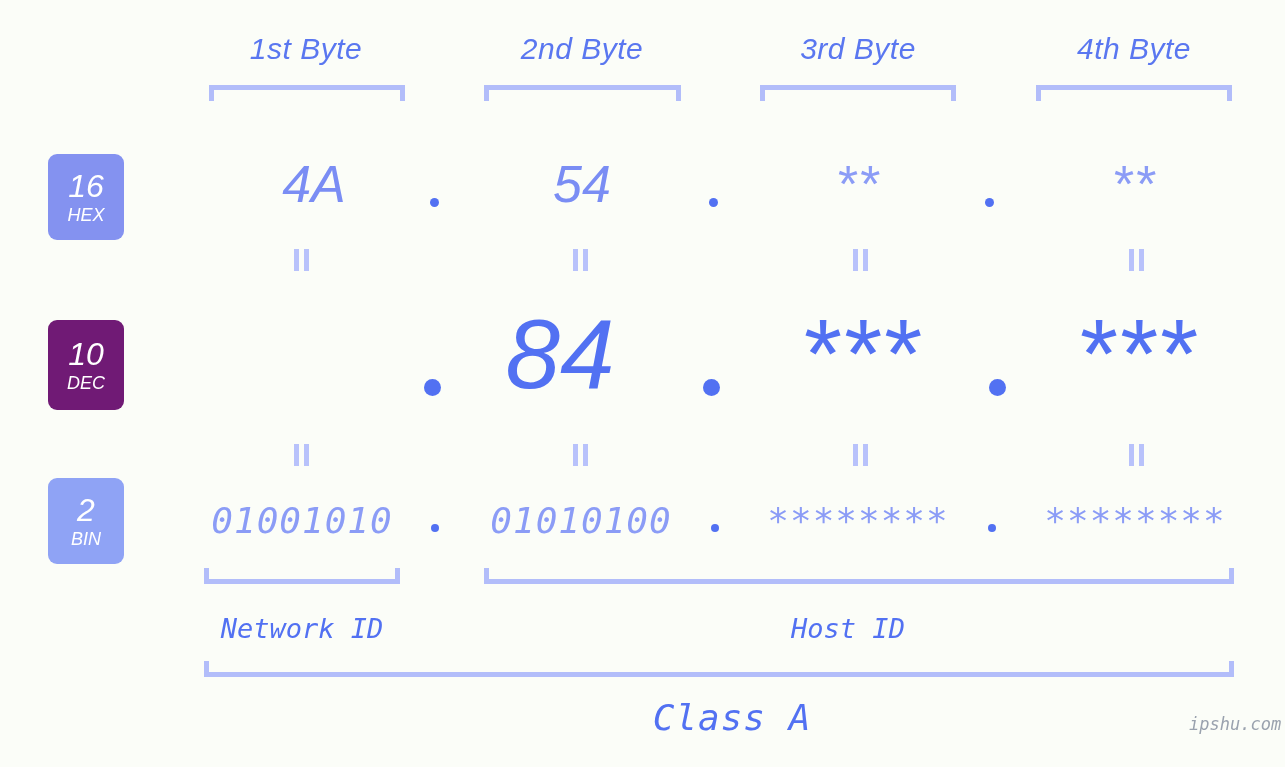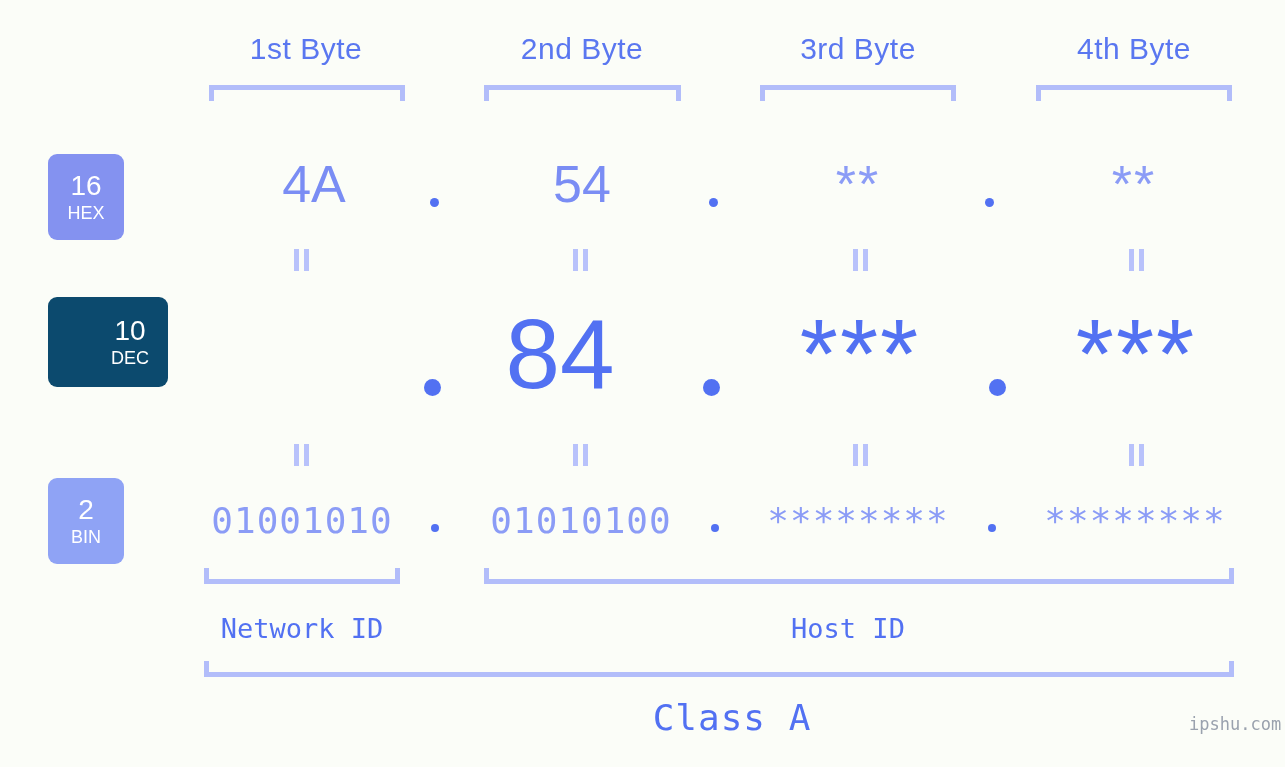--- a/index.html
+++ b/index.html
@@ -11,20 +11,21 @@
     height: 767px;
     background: #fbfdf8;
     font-family: "Liberation Sans", sans-serif;
     overflow: hidden;
   }
   #stage {
     position: relative;
     width: 1285px;
     height: 612px;
     background: #fbfdf8;
+    font-style: italic;
   }
 
   
   .byte-title {
     position: absolute;
     top: 32px;
     width: 240px;
     text-align: center;
     font-size: 30px;
     color: #5a77f0;
@@ -59,21 +60,21 @@
     color: #ffffff;
     text-align: center;
     display: flex;
     flex-direction: column;
     align-items: center;
     justify-content: center;
     line-height: 1;
     user-select: none;
   }
   .badge .num {
-    font-size: 28px;
+    font-size: 32px;
     font-weight: 400;
     letter-spacing: 0px;
     text-align: right;
   }
   .badge .nm {
     font-size: 18px;
     font-weight: 400;
     margin-top: 4px;
   }
 
@@ -195,21 +196,21 @@
     </div>
   <div class="eqmark" style="left:849px; top:249px;">
       <span></span>
       <span></span>
     </div>
   <div class="eqmark" style="left:1125px; top:249px;">
       <span></span>
       <span></span>
     </div>
 
-  <div class="badge" style="top:297px; height:90px; background:#0c4a6e;padding-left:44px;">
+  <div class="badge" style="top:320px; height:90px; background:#701a75;">
     <div class="num">10</div>
     <div class="nm">DEC</div>
   </div>
 
   <div class="dot big" style="left:424px; top:379px;"></div>
   <div class="cell dec-val" style="left:420px; top:305px; width:280px;">84</div>
   <div class="dot big" style="left:703px; top:379px;"></div>
   <div class="cell dec-val masked" style="left:720px; top:305px; width:280px;">***</div>
   <div class="dot big" style="left:989px; top:379px;"></div>
   <div class="cell dec-val masked" style="left:996px; top:305px; width:280px;">***</div>

